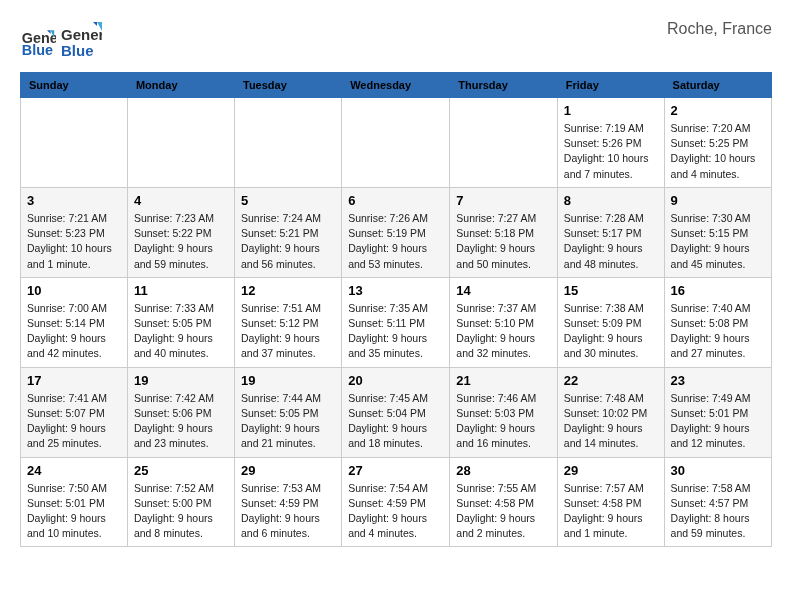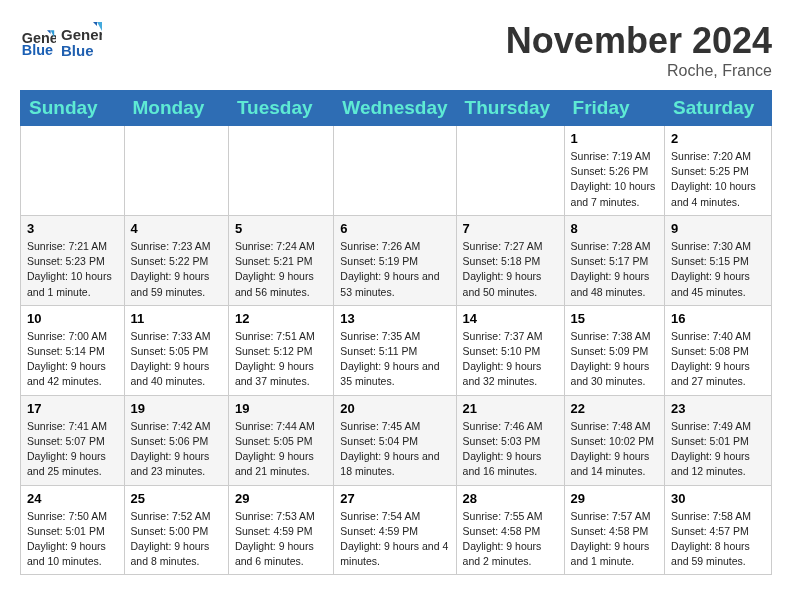--- a/index.html
+++ b/index.html
@@ -37,24 +37,24 @@
       font-size: 16px;
       color: #555;
     }
     .calendar {
       width: 100%;
       border-collapse: collapse;
       font-size: 11px;
     }
     .calendar thead th {
       background-color: #2e6db4;
-      color: #5eead4;
+      color: #000000;
       text-align: left;
       padding: 6px 8px;
-      font-size: 19px;
+      font-size: 11px;
       font-weight: bold;
       border: 1px solid #2e6db4;
     }
     .calendar tbody td {
       vertical-align: top;
       border: 1px solid #ccc;
       padding: 5px 6px;
       width: 110px;
       min-height: 80px;
       background: #fff;
@@ -94,21 +94,20 @@
         <svg width="42" height="42" viewBox="0 0 42 42">
           <text x="1" y="20" font-size="15" font-weight="bold" fill="#333" font-family="Arial">General</text>
           <text x="1" y="36" font-size="15" font-weight="bold" fill="#2060b0" font-family="Arial">Blue</text>
           <polygon points="33,2 42,11 37,6 37,2" fill="#2060b0"></polygon>
           <polygon points="37,2 42,11 42,2" fill="#44aadd"></polygon>
         </svg>
       </div>
     </div>
   </div>
   <div class="title-block">
-    <div class="month-title">November 2024</div>
     <div class="location">Roche, France</div>
   </div>
 </div>
 
 <table class="calendar">
   <thead>
     <tr>
     <th>Sunday</th>
         <th>Monday</th>
         <th>Tuesday</th>

